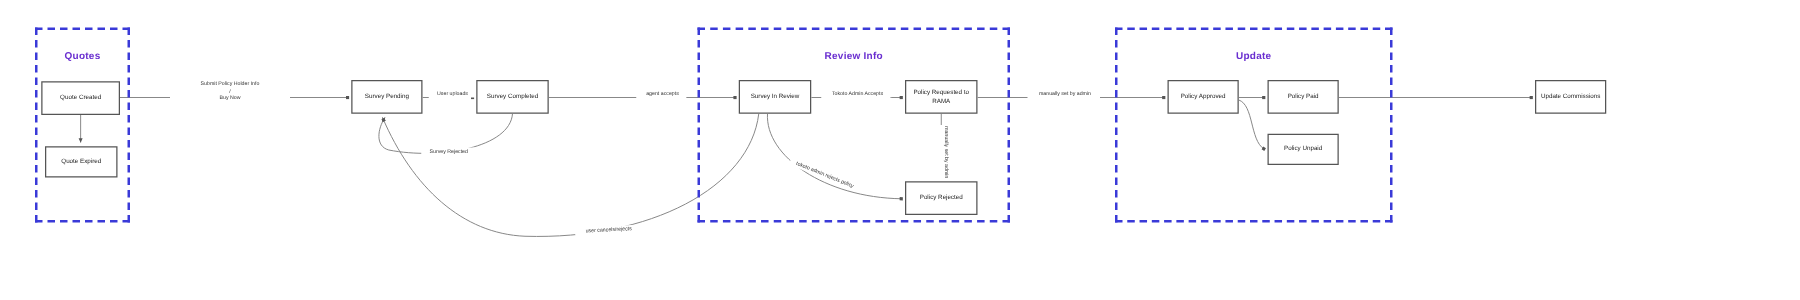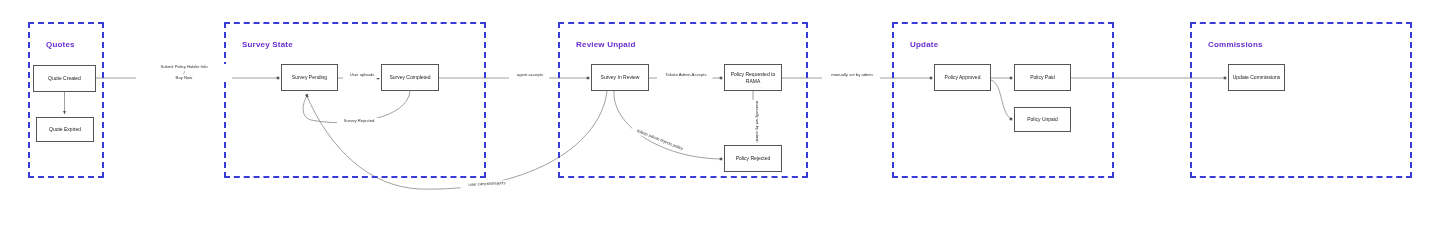--- a/index.html
+++ b/index.html
@@ -29,29 +29,29 @@
   }
   .group-box {
     position: absolute;
     border: 2px dashed #3a3ad8;
     box-sizing: border-box;
     background: transparent;
   }
   .group-title {
     position: absolute;
     width: 100%;
+    text-align: center;
     top: 16px;
     left: 0;
     color: #6a2fd0;
     font-size: 8px;
     font-weight: bold;
     font-family: "Liberation Sans", sans-serif;
     letter-spacing: 0.2px;
     white-space: nowrap;
-    padding-left: 16px;
   }
   .node {
     position: absolute;
     border: 1px solid #555555;
     background: #ffffff;
     box-sizing: border-box;
     display: flex;
     align-items: center;
     justify-content: center;
     text-align: center;
@@ -136,35 +136,29 @@
       <path d="M1071,78 L1225,78" marker-end="url(#arrowsq)"></path>
 
       <path d="M607,91 C600,150 520,192 420,189 C370,187 330,150 306,94" marker-end="url(#arrow)"></path>
     </g>
   </svg>
 
   <div class="group-box" style="left:28px; top:22px; width:76px; height:156px;">
     <div class="group-title">Quotes</div>
   </div>
 
-  <div class="group-box" style="left:224px; top:22px; width:262px; height:156px;">
-    <div class="group-title">Survey State</div>
-  </div>
 
   <div class="group-box" style="left:558px; top:22px; width:250px; height:156px;">
-    <div class="group-title">Review Unpaid</div>
+    <div class="group-title">Review Info</div>
   </div>
 
   <div class="group-box" style="left:892px; top:22px; width:222px; height:156px;">
     <div class="group-title">Update</div>
   </div>
 
-  <div class="group-box" style="left:1190px; top:22px; width:222px; height:156px;">
-    <div class="group-title">Commissions</div>
-  </div>
 
   <div class="node" style="left:33px; top:65px; width:63px; height:27px;">Quote Created</div>
 
   <div class="node" style="left:36px; top:117px; width:58px; height:25px;">Quote Expired</div>
 
   <div class="node" style="left:281px; top:64px; width:57px; height:27px;">Survey Pending</div>
 
   <div class="node" style="left:381px; top:64px; width:58px; height:27px;">Survey Completed</div>
 
   <div class="node" style="left:591px; top:64px; width:58px; height:27px;">Survey In Review</div>

